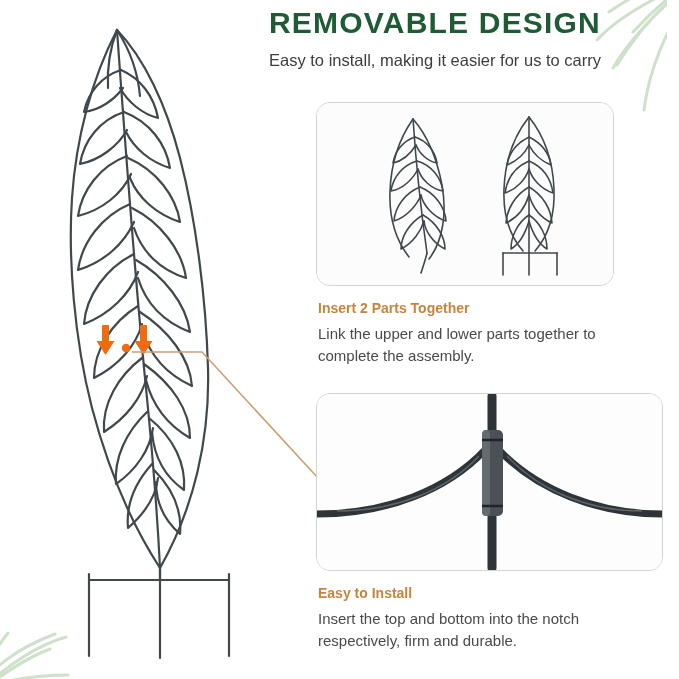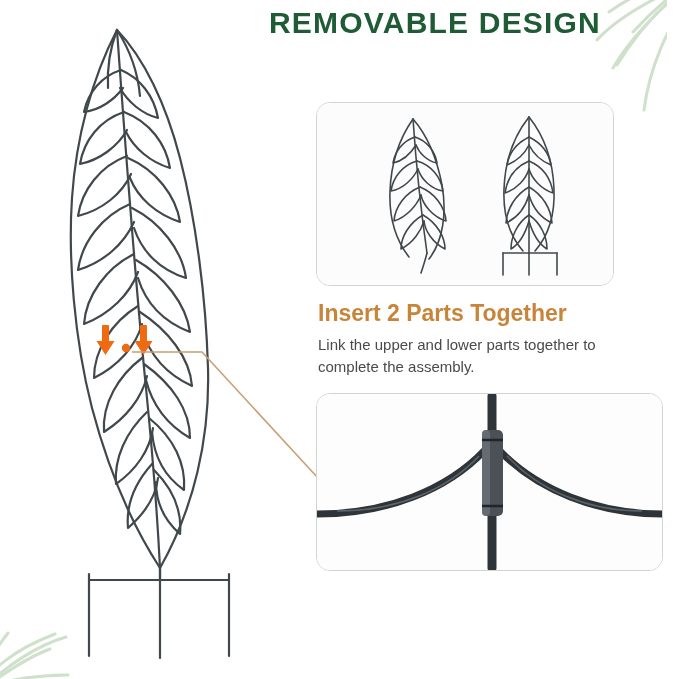--- a/index.html
+++ b/index.html
@@ -110,21 +110,21 @@
 
   .caption {
     position: absolute;
     left: 318px;
     width: 350px;
   }
   #caption-1 { top: 300px; }
   #caption-2 { top: 585px; }
 
   .caption .title {
-    font-size: 23px;
+    font-size: 14px;
     color: #c8853a;
     font-weight: bold;
     margin: 0 0 7px 0;
   }
   .caption .desc {
     font-size: 15px;
     color: #4a4a4a;
     line-height: 1.45;
     margin: 0;
     max-width: 320px;
@@ -157,20 +157,21 @@
       <path d="M1 143 C30 132 62 126 98 126"></path>
       <path d="M4 146 C34 124 58 108 80 100"></path>
       <path d="M0 139 C22 140 54 142 86 148"></path>
       <path d="M6 150 C6 122 8 100 14 78"></path>
       <path d="M3 147 C40 114 68 96 96 88"></path>
     </g>
   </svg>
 
   <div class="header">
     <h1>REMOVABLE DESIGN</h1>
+    <div class="sub">Easy to install, making it easier for us to carry</div>
   </div>
 
   <svg class="hero" viewBox="0 0 290 660">
     <g stroke="#41484c" stroke-width="2.2" fill="none" stroke-linecap="round" stroke-linejoin="round">
 
       <path d="M103 22 C110 120 120 260 132 380 C140 460 144 520 146 560"></path>
 
       <path d="M103 22 C78 70 62 130 58 190 C54 250 60 330 78 400 C96 468 120 520 146 560"></path>
 
       <path d="M103 22 C130 50 152 96 166 150 C182 212 192 290 194 360 C196 430 180 500 146 560"></path>
@@ -277,14 +278,18 @@
       <rect x="165" y="36" width="21" height="86" rx="5" fill="#4b5157"></rect>
       <rect x="165" y="36" width="8" height="86" rx="4" fill="#646b71"></rect>
       <line x1="165" y1="46" x2="186" y2="46" stroke="#20252a" stroke-width="2.5"></line>
       <line x1="165" y1="112" x2="186" y2="112" stroke="#20252a" stroke-width="2.5"></line>
 
       <path d="M20 117 C80 117 130 96 162 62" stroke="#5d656b" stroke-width="1.6" fill="none"></path>
       <path d="M325 117 C270 117 222 96 190 62" stroke="#5d656b" stroke-width="1.6" fill="none"></path>
     </svg>
   </div>
 
+  <div class="caption" id="caption-2">
+    <p class="title">Easy to Install</p>
+    <p class="desc">Insert the top and bottom into the notch respectively, firm and durable.</p>
+  </div>
 
 </div>
 
 </body></html>

